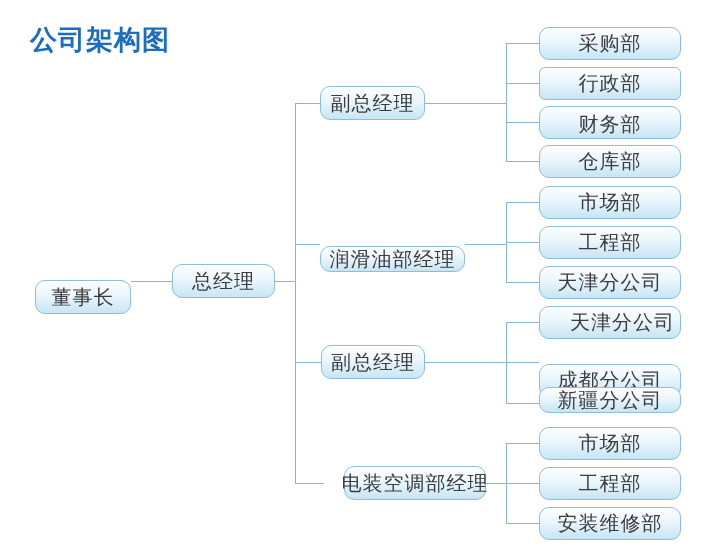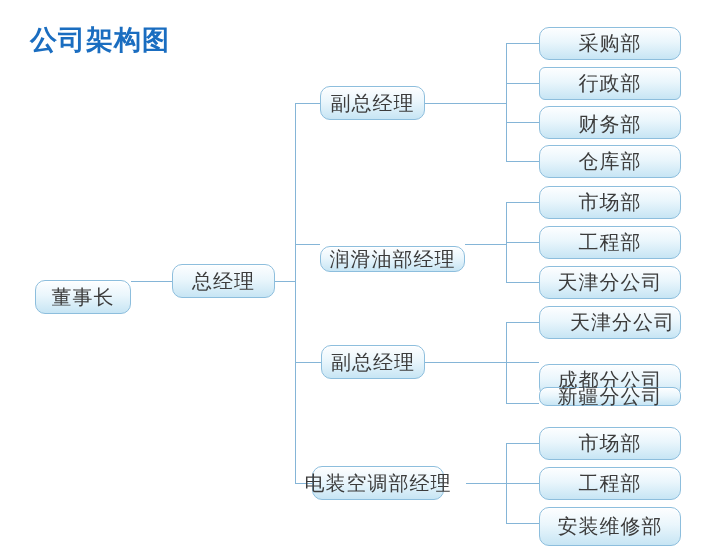--- a/index.html
+++ b/index.html
@@ -95,21 +95,21 @@
       </div>
       <div class="node" style="left: 320px; top: 86px; width: 105px; height: 34px;">
         <span>副总经理</span>
       </div>
       <div class="node" style="left: 320px; top: 227px; width: 145px; height: 26px; margin-top: 19px;">
         <span>润滑油部经理</span>
       </div>
       <div class="node" style="left: 321px; top: 345px; width: 104px; height: 34px;">
         <span>副总经理</span>
       </div>
-      <div class="node" style="left: 312px; top: 466px; width: 132px; height: 34px; text-align: right;">
+      <div class="node" style="left: 344px; top: 466px; width: 142px; height: 34px; text-align: right;">
         <span>电装空调部经理</span>
       </div>
       <div class="node" style="left: 539px; top: 27px; width: 142px; height: 33px;">
         <span>采购部</span>
       </div>
       <div class="node" style="left: 539px; top: 67px; width: 142px; height: 33px; border-radius: 6px;">
         <span>行政部</span>
       </div>
       <div class="node" style="left: 539px; top: 106px; width: 142px; height: 33px; align-items: flex-end;">
         <span>财务部</span>
@@ -125,26 +125,26 @@
       </div>
       <div class="node" style="left: 539px; top: 266px; width: 142px; height: 33px;">
         <span>天津分公司</span>
       </div>
       <div class="node" style="left: 539px; top: 306px; width: 142px; height: 33px; padding-left: 25px;">
         <span>天津分公司</span>
       </div>
       <div class="node" style="left: 539px; top: 364px; width: 142px; height: 33px;">
         <span>成都分公司</span>
       </div>
-      <div class="node" style="left: 539px; top: 387px; width: 142px; height: 19px; border-radius: 8px;">
+      <div class="node" style="left: 539px; top: 387px; width: 142px; height: 26px;">
         <span>新疆分公司</span>
       </div>
       <div class="node" style="left: 539px; top: 427px; width: 142px; height: 33px;">
         <span>市场部</span>
       </div>
       <div class="node" style="left: 539px; top: 467px; width: 142px; height: 33px;">
         <span>工程部</span>
       </div>
-      <div class="node" style="left: 539px; top: 507px; width: 142px; height: 39px;">
+      <div class="node" style="left: 539px; top: 507px; width: 142px; height: 33px;">
         <span>安装维修部</span>
       </div>
     </div>
 </div>
 
 </body></html>

